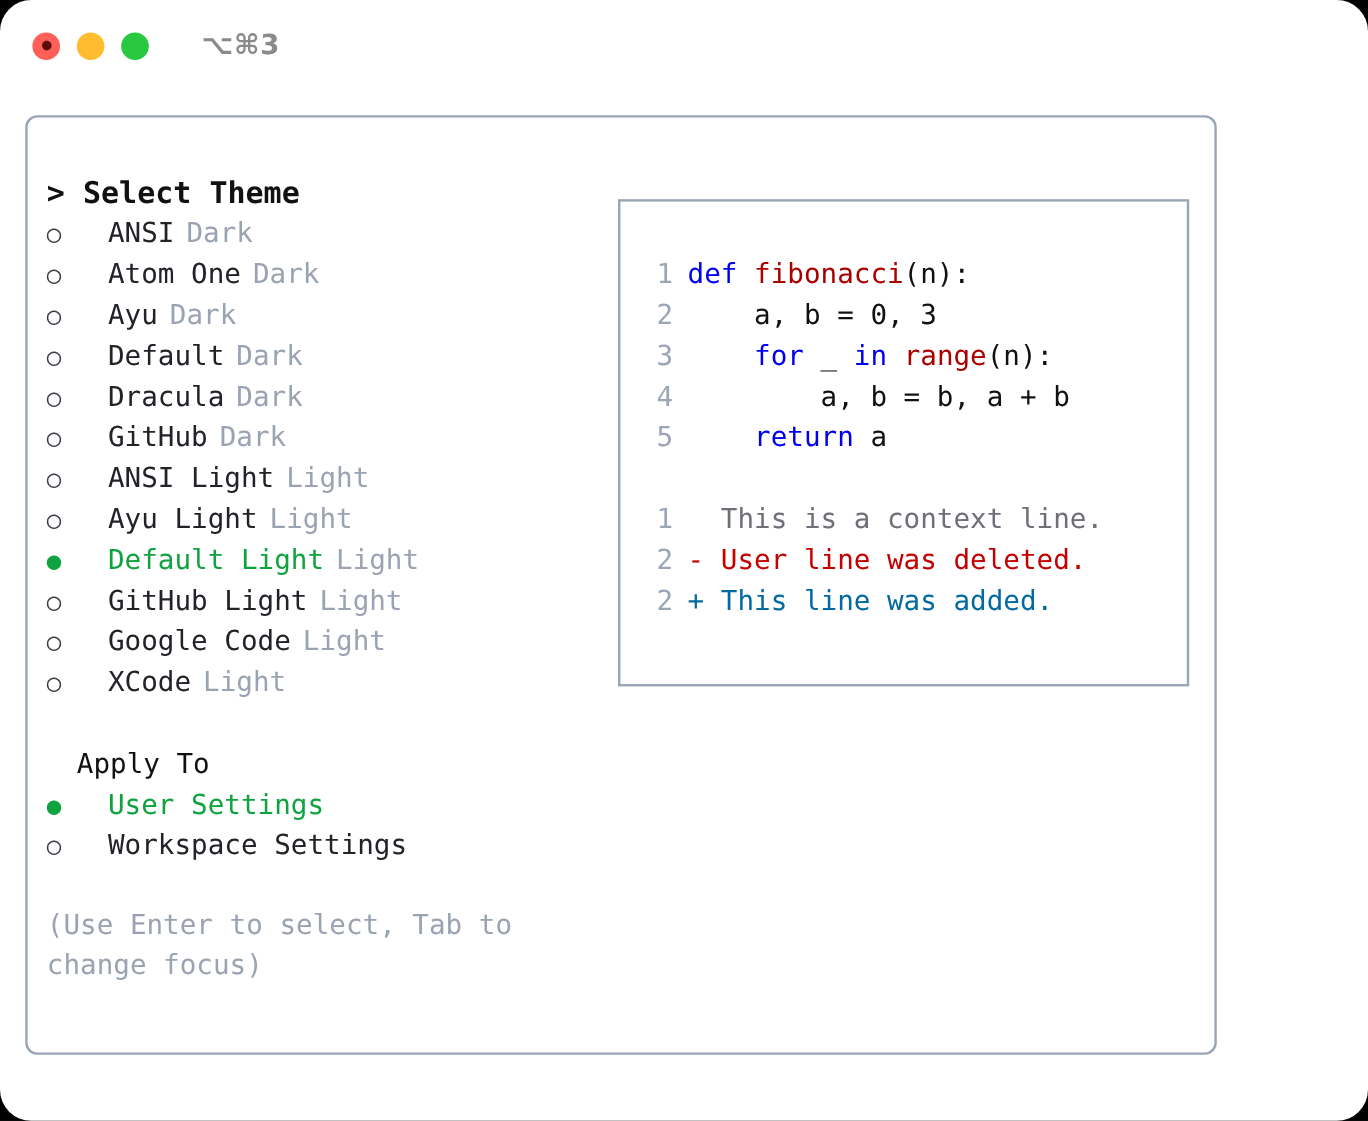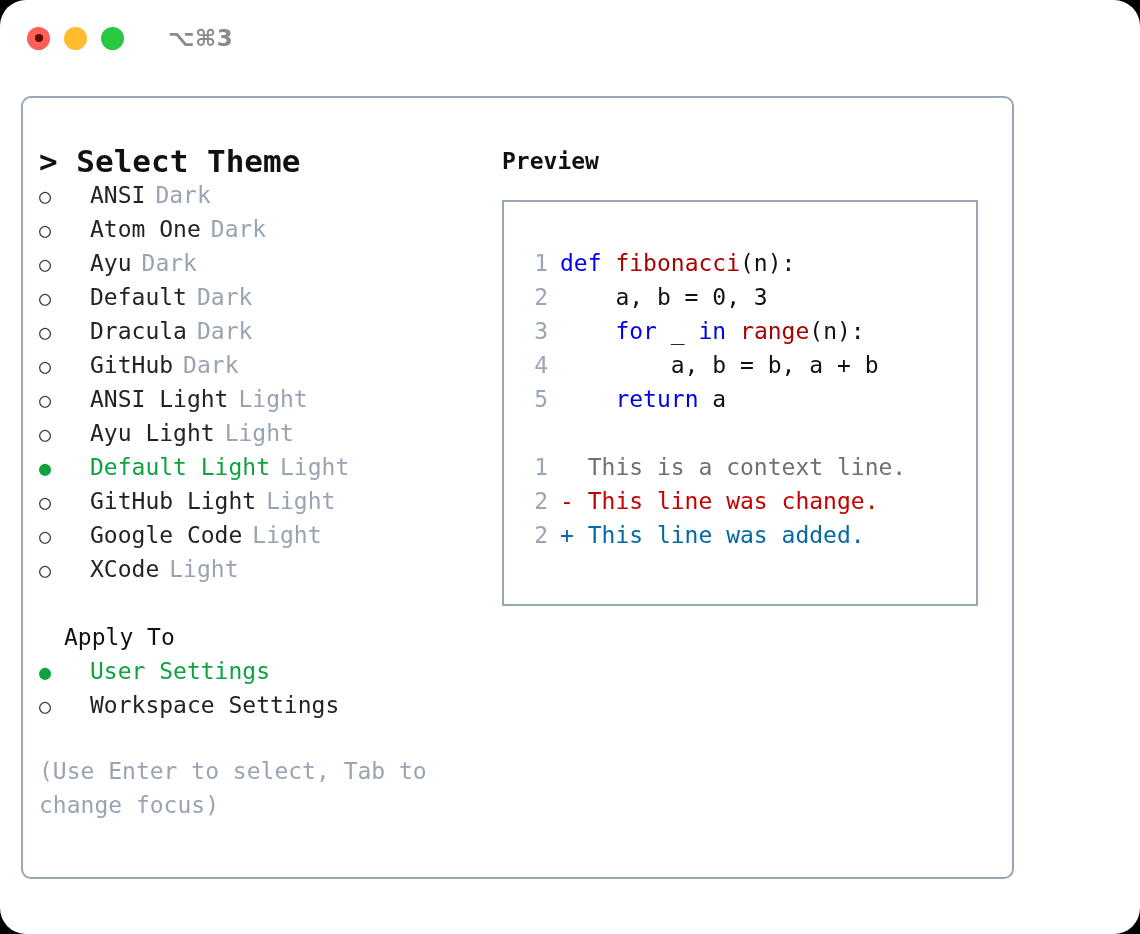--- a/index.html
+++ b/index.html
@@ -95,21 +95,21 @@
 
   
   .left-col {
     position: absolute;
     left: 16px;
     top: 46px;
     width: 450px;
   }
 
   .section-head {
-    font-size: 31px;
+    font-size: 25px;
     font-weight: 700;
     color: #111111;
     line-height: 34px;
     height: 34px;
     white-space: pre;
   }
   .section-head .caret { color: #111111; }
 
   .opt-row {
     display: flex;
@@ -171,20 +171,21 @@
   }
 
   .preview-box {
     margin-top: 22px;
     width: 476px;
     height: 406px;
     box-sizing: border-box;
     border: 2px solid #9aa5b5;
     background: #ffffff;
     padding: 44px 0 0 18px;
+    margin-left: 13px;
   }
 
   .code-line {
     font-size: 23px;
     line-height: 34px;
     height: 34px;
     white-space: pre;
   }
   .ln {
     display: inline-block;
@@ -247,33 +248,32 @@
 
         <div id="apply-list">
             <div class="opt-row selected"><span class="bullet">●</span><span class="opt-label">User Settings</span></div>
             <div class="opt-row"><span class="bullet">○</span><span class="opt-label">Workspace Settings</span></div>
           </div>
 
         <div class="hint">(Use Enter to select, Tab to change focus)</div>
       </div>
 
       <div class="right-col">
-        <div class="preview-head">Preview</div>
         <div class="preview-box">
           <div id="code-block">
               <div class="code-line"><span class="ln">1</span><span class="code-text"><span class="tok-kw">def </span><span class="tok-fn">fibonacci</span><span class="tok-plain">(n):</span></span></div>
               <div class="code-line"><span class="ln">2</span><span class="code-text"><span class="tok-plain">    a, b = 0, 3</span></span></div>
               <div class="code-line"><span class="ln">3</span><span class="code-text"><span class="tok-plain">    </span><span class="tok-kw">for</span><span class="tok-plain"> _ </span><span class="tok-kw">in</span><span class="tok-plain"> </span><span class="tok-fn">range</span><span class="tok-plain">(n):</span></span></div>
               <div class="code-line"><span class="ln">4</span><span class="code-text"><span class="tok-plain">        a, b = b, a + b</span></span></div>
               <div class="code-line"><span class="ln">5</span><span class="code-text"><span class="tok-plain">    </span><span class="tok-kw">return</span><span class="tok-plain"> a</span></span></div>
             </div>
           <div class="diff-gap"></div>
           <div id="diff-block">
               <div class="code-line"><span class="ln">1</span><span class="code-text diff-ctx">  This is a context line.</span></div>
-              <div class="code-line"><span class="ln">2</span><span class="code-text diff-del">- This line was change.</span></div>
+              <div class="code-line"><span class="ln">2</span><span class="code-text diff-del">- User line was deleted.</span></div>
               <div class="code-line"><span class="ln">2</span><span class="code-text diff-add">+ This line was added.</span></div>
             </div>
         </div>
       </div>
 
     </div>
   </div>
 </div>
 
 </body></html>

